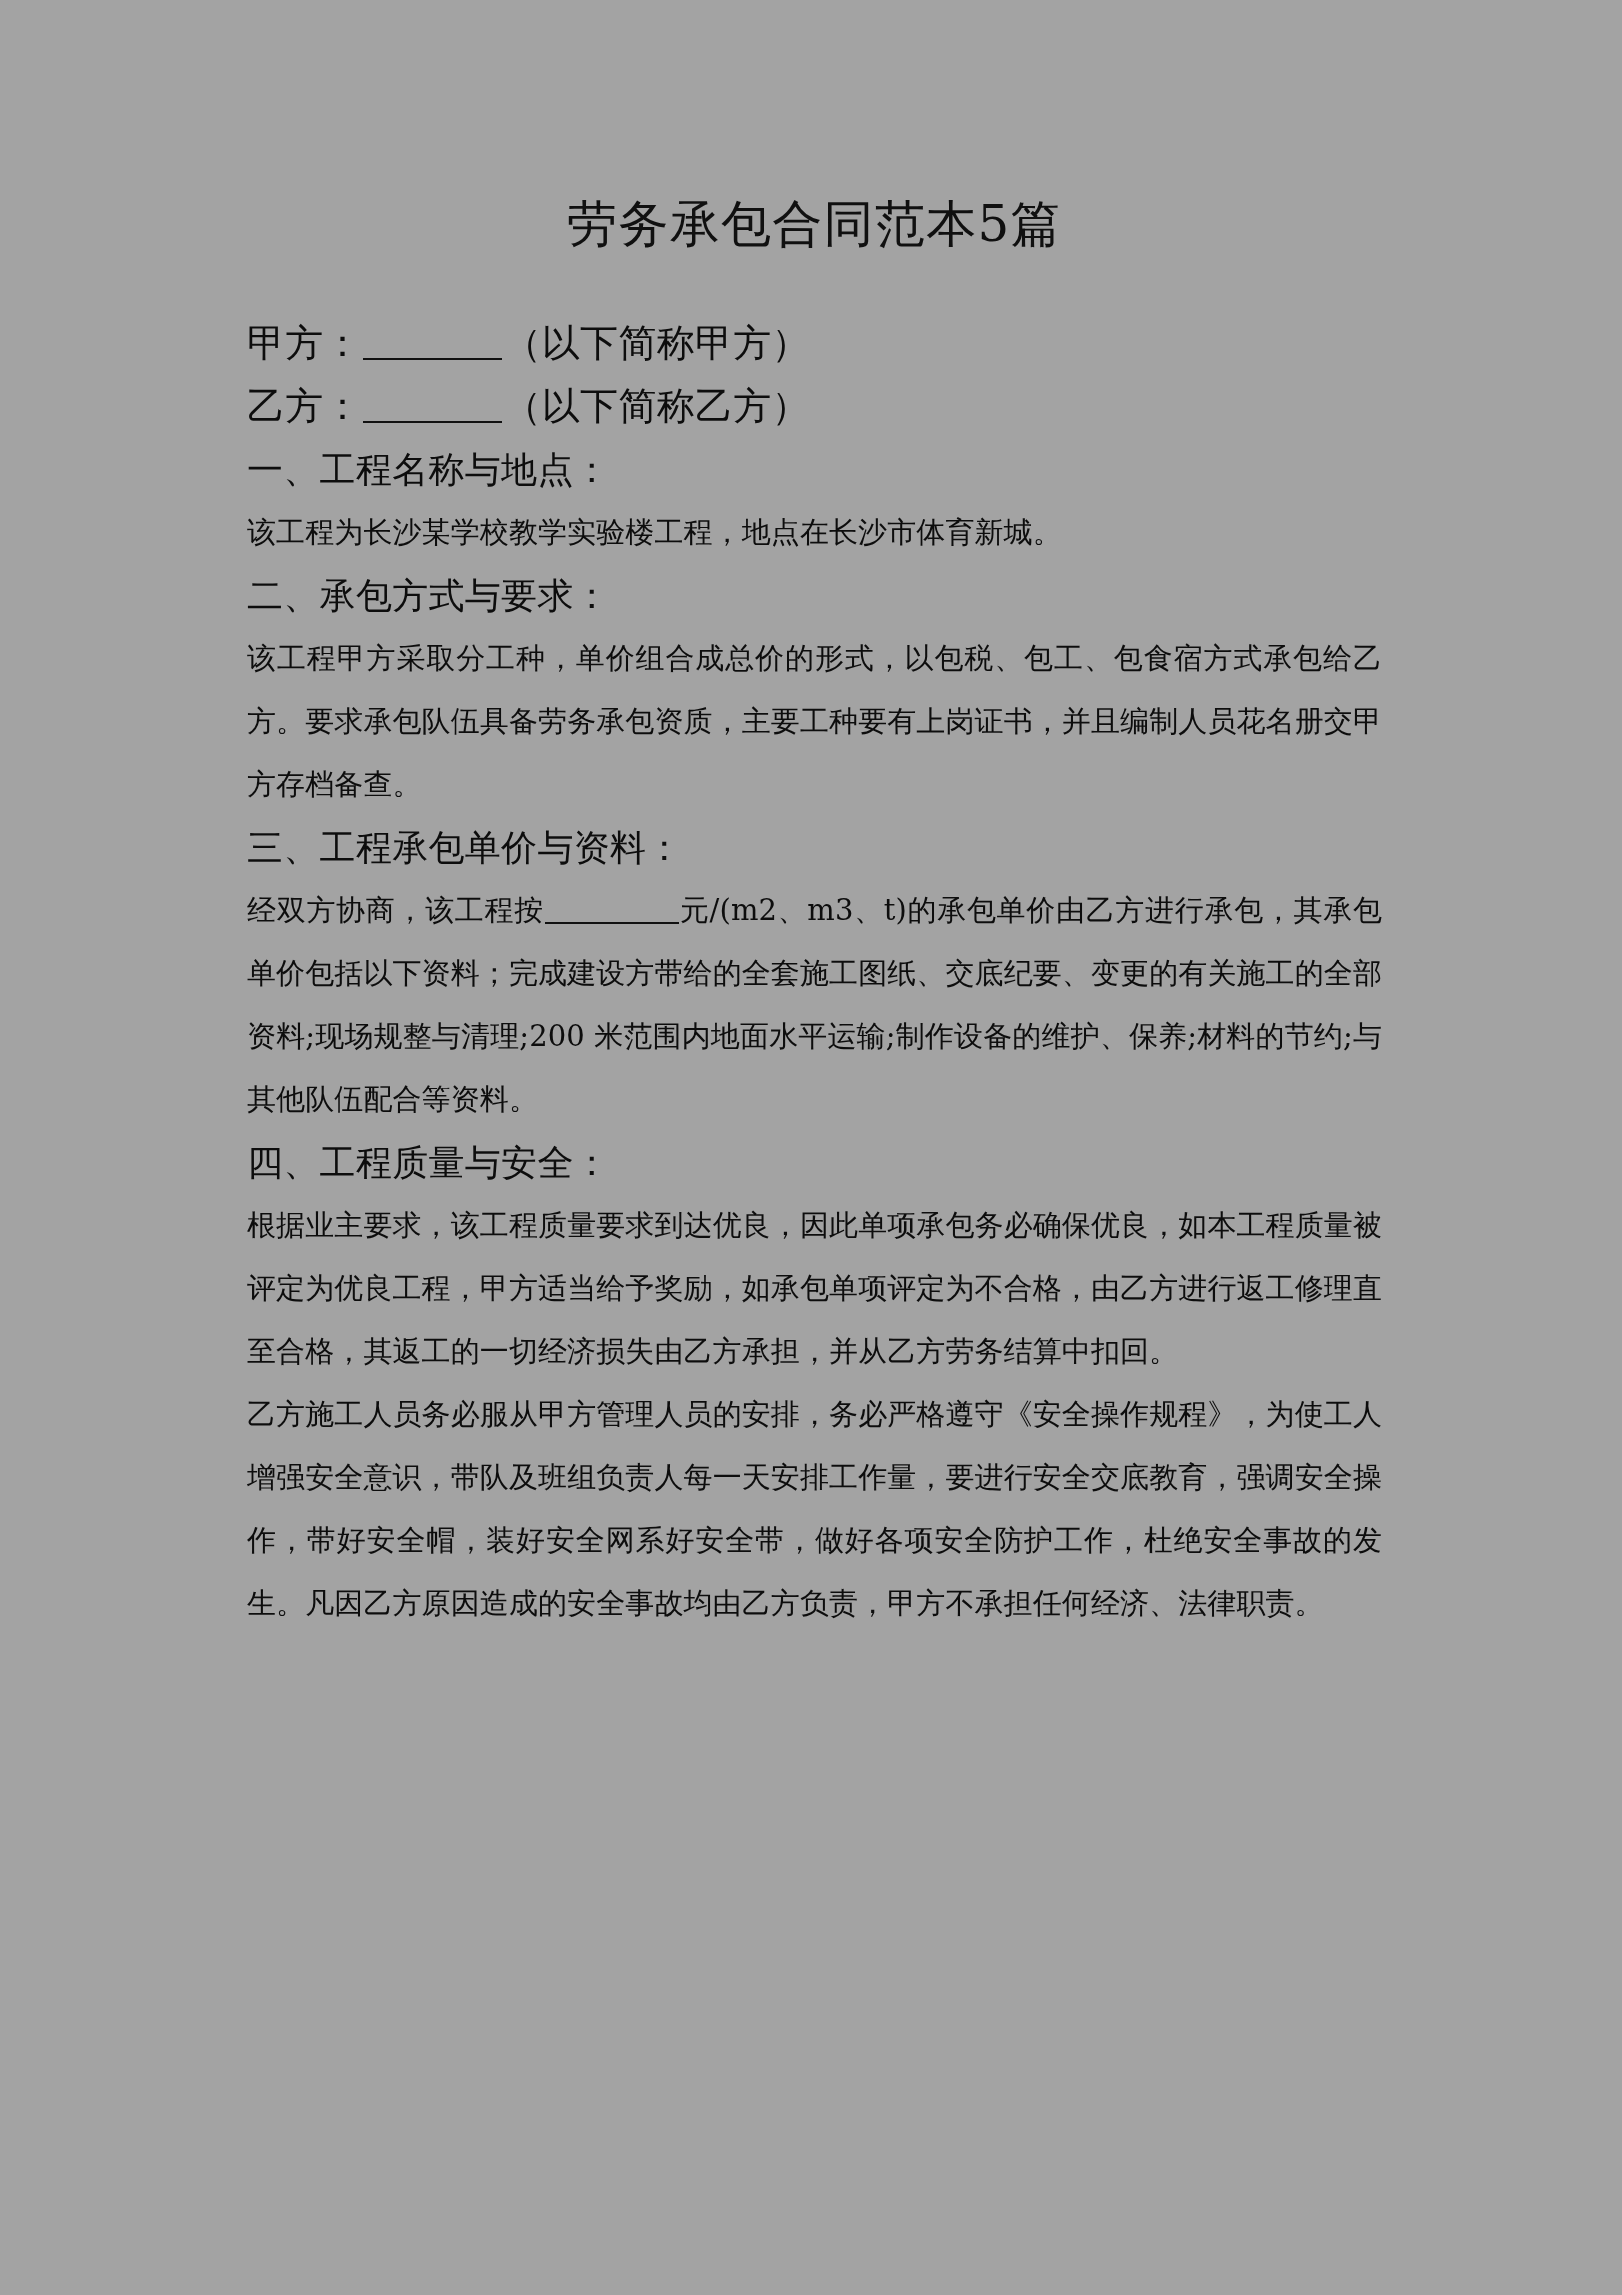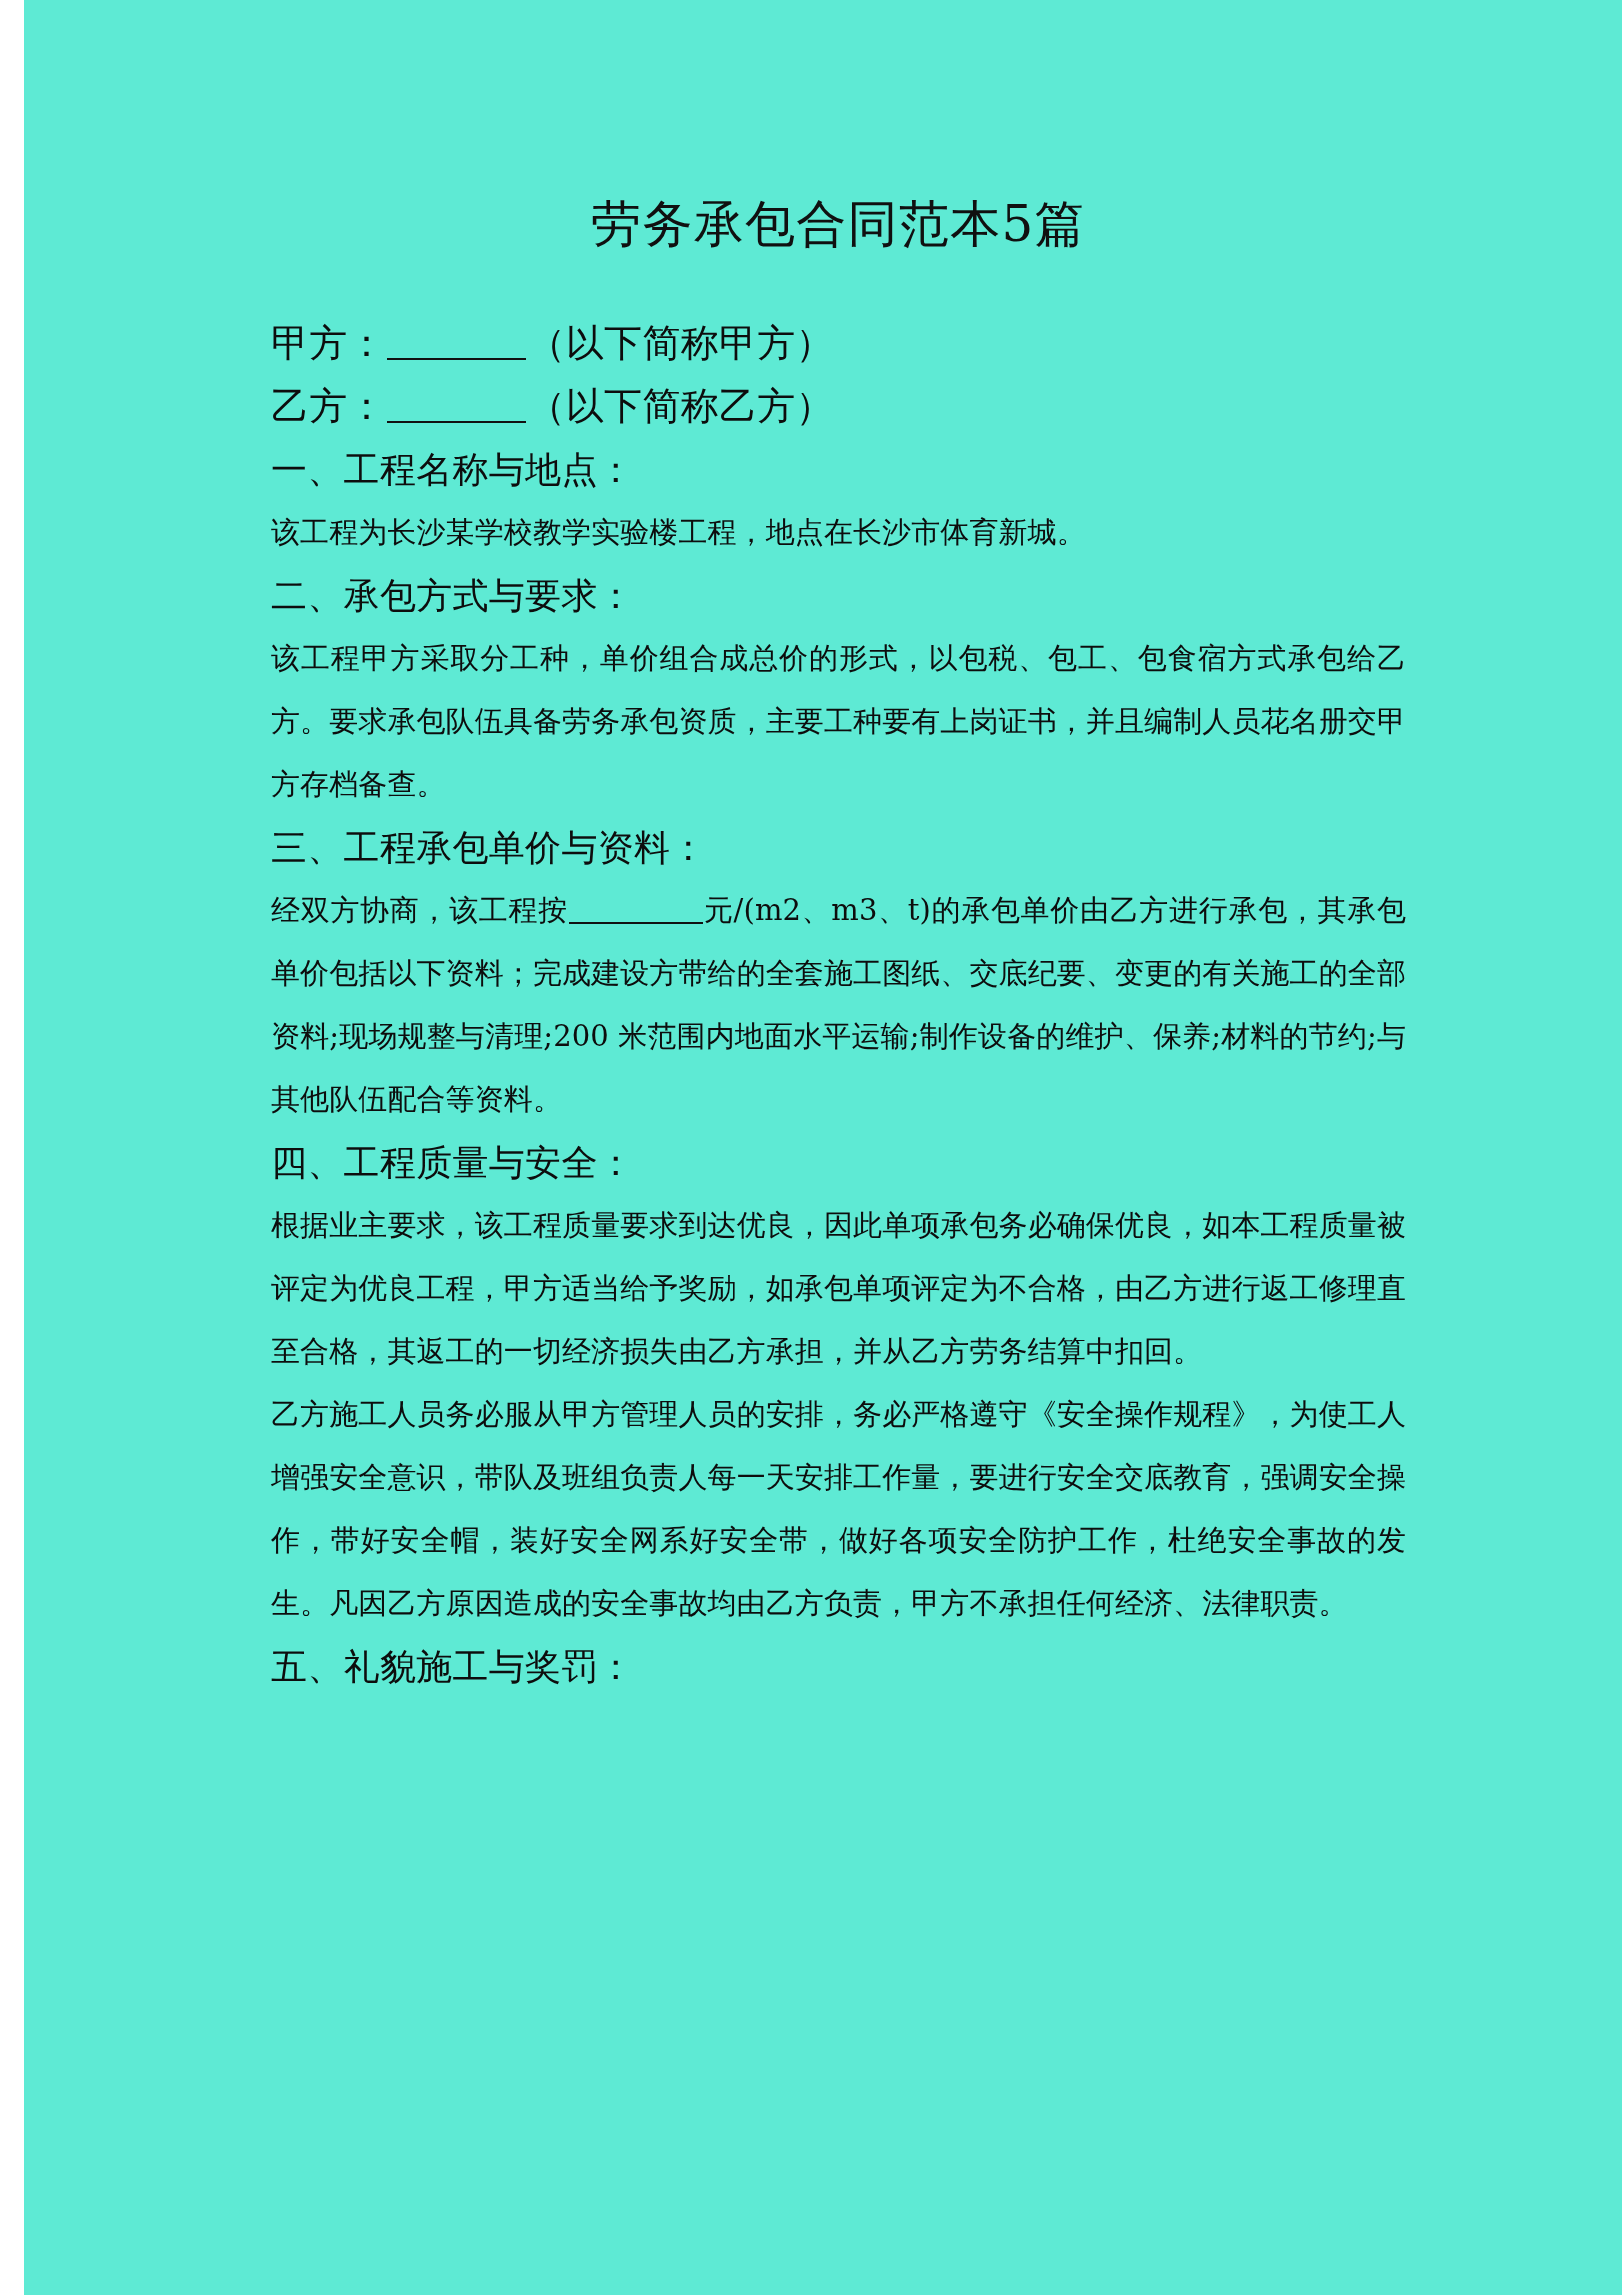--- a/index.html
+++ b/index.html
@@ -11,24 +11,23 @@
     width: 1623px;
     height: 2295px;
     position: relative;
     overflow: hidden;
     font-family: "DejaVu Serif", "Liberation Serif", serif;
   }
 
   .page {
     position: absolute;
     inset: 0;
-    background: #5eead4;
+    background: #a3a3a3;
     box-sizing: border-box;
     padding: 0;
-    margin-left: 24px;
   }
 
   .content {
     position: absolute;
     left: 247px;
     top: 0;
     width: 1135px;
   }
 
   .doc-title {
@@ -121,18 +120,17 @@
       <p class="heading">二、承包方式与要求：</p>
       <p class="para">该工程甲方采取分工种，单价组合成总价的形式，以包税、包工、包食宿方式承包给乙方。要求承包队伍具备劳务承包资质，主要工种要有上岗证书，并且编制人员花名册交甲方存档备查。</p>
 
       <p class="heading">三、工程承包单价与资料：</p>
       <p class="para"><span>经双方协商，该工程按</span><span class="blank-field-mid"></span><span>元/(m2、m3、t)的承包单价由乙方进行承包，其承包单价包括以下资料；完成建设方带给的全套施工图纸、交底纪要、变更的有关施工的全部资料;现场规整与清理;200 米范围内地面水平运输;制作设备的维护、保养;材料的节约;与其他队伍配合等资料。</span></p>
 
       <p class="heading">四、工程质量与安全：</p>
       <p class="para">根据业主要求，该工程质量要求到达优良，因此单项承包务必确保优良，如本工程质量被评定为优良工程，甲方适当给予奖励，如承包单项评定为不合格，由乙方进行返工修理直至合格，其返工的一切经济损失由乙方承担，并从乙方劳务结算中扣回。</p>
       <p class="para">乙方施工人员务必服从甲方管理人员的安排，务必严格遵守《安全操作规程》，为使工人增强安全意识，带队及班组负责人每一天安排工作量，要进行安全交底教育，强调安全操作，带好安全帽，装好安全网系好安全带，做好各项安全防护工作，杜绝安全事故的发生。凡因乙方原因造成的安全事故均由乙方负责，甲方不承担任何经济、法律职责。</p>
 
-      <p class="heading">五、礼貌施工与奖罚：</p>
 
     </div>
   </div>
 </div>
 
 
 </body></html>

